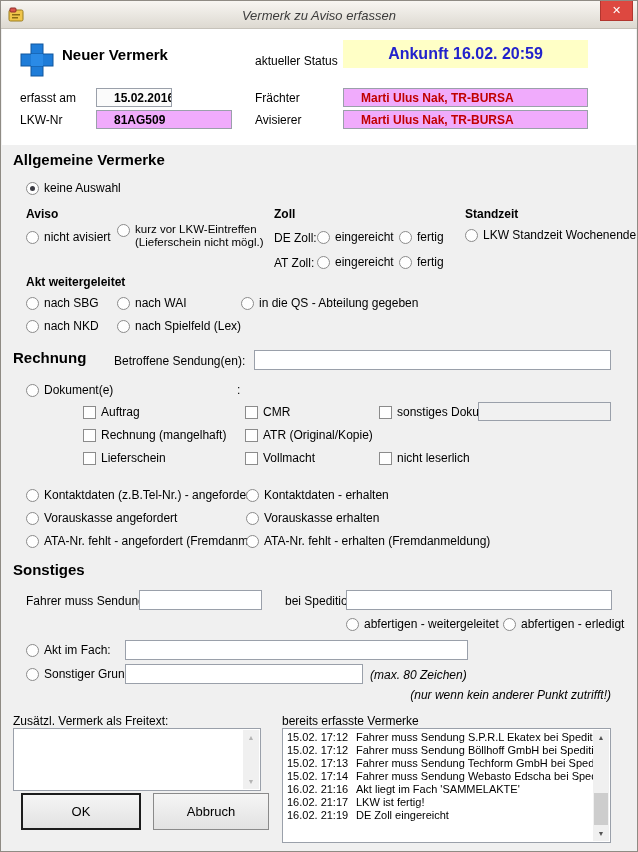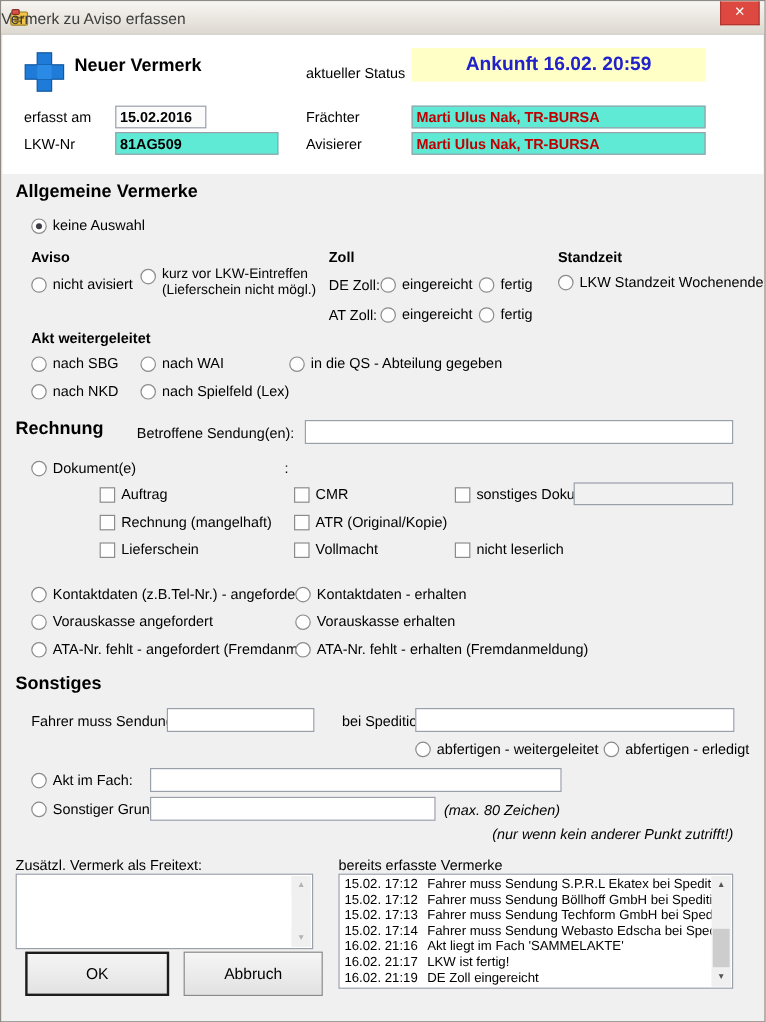--- a/index.html
+++ b/index.html
@@ -4,36 +4,36 @@
 <style>
   * { margin:0; padding:0; box-sizing:border-box; }
   html,body { width:638px; height:852px; }
   body { font-family:"Liberation Sans", sans-serif; background:#f0f0f0; }
   .window { position:relative; width:638px; height:852px; background:#f0f0f0;
             border:1px solid #8f8b84; overflow:hidden; font-size:12px; color:#000; }
 
   
   .titlebar { position:absolute; left:0; top:0; right:0; height:28px;
               background:linear-gradient(#f8f6f2,#ddd9d1); border-bottom:1px solid #c6c2ba; }
-  .title { position:absolute; left:0; right:0; top:7px; font-size:13px; color:#3c3c3c; }
+  .title { position:absolute; left:0; right:0; top:7px; text-align:center; font-size:13px; color:#3c3c3c;font-style:italic; }
   .appicon { position:absolute; left:7px; top:6px; width:16px; height:16px; }
   .closebtn { position:absolute; top:0; right:4px; width:33px; height:20px;
               background:#dd4840; border:1px solid #b2362f; border-top:none;
               color:#fff; font-size:11px; line-height:18px; text-align:center; cursor:pointer; }
 
   
   .header { position:absolute; left:1px; right:1px; top:28px; height:116px; background:#ffffff; }
   .lbl { position:absolute; white-space:nowrap; line-height:14px; }
   .b { font-weight:bold; }
   .it { font-style:italic; }
   .h1 { position:absolute; font-size:15px; font-weight:bold; white-space:nowrap; }
   .sub { position:absolute; font-weight:bold; white-space:nowrap; }
-  .field { position:absolute; border:1px solid #9aa0aa; background:#fbfbfb; padding:0 3px;
+  .field { position:absolute; border:1px solid #9aa0aa; background:#fbfbfb; padding:0 17px;
            display:flex; align-items:center; white-space:nowrap; overflow:hidden; }
-  .yellow { background:#5eead4; }
+  .yellow { background:#f0abfc; }
   .red { color:#c00000; font-weight:bold; }
   .statusbox { position:absolute; background:#ffffc6; display:flex; align-items:center; justify-content:center;
                font-size:16px; font-weight:bold; color:#2222cc; white-space:nowrap; }
 
   input.ti { position:absolute; border:1px solid #9aa0aa; background:#fff; font-family:inherit;
              font-size:12px; padding:0 3px; outline:none; }
   input.ti.gray { background:#f1f1f1; }
 
   .radio { position:absolute; display:flex; align-items:center; gap:5px; white-space:nowrap; cursor:default; }
   .radio .ri { width:13px; height:13px; border:1px solid #8b8b8b; border-radius:50%;
@@ -282,21 +282,21 @@
 
   <div class="lbl" style="left:12px;top:713px">Zusätzl. Vermerk als Freitext:</div>
   <div class="boxed" style="left:12px;top:727px;width:248px;height:63px">
     <div class="sb">
       <div class="ar up dis">▲</div>
       <div class="ar dn dis">▼</div>
     </div>
   </div>
 
   <div class="lbl" style="left:281px;top:713px">bereits erfasste Vermerke</div>
-  <div class="boxed" style="left:281px;top:727px;width:329px;height:96px">
+  <div class="boxed" style="left:281px;top:727px;width:329px;height:115px">
     <div class="listinner">
       <div class="lrow">
         <span class="lt">15.02. 17:12</span>
         <span class="lx">Fahrer muss Sendung S.P.R.L Ekatex bei Spedition Ima</span>
       </div>
       <div class="lrow">
         <span class="lt">15.02. 17:12</span>
         <span class="lx">Fahrer muss Sendung Böllhoff GmbH bei Spedition Buch</span>
       </div>
       <div class="lrow">

